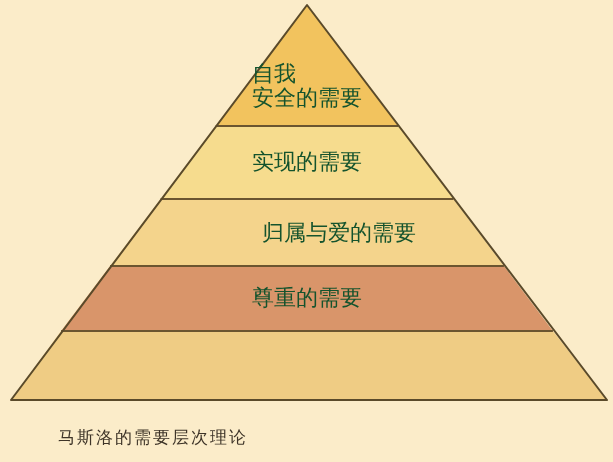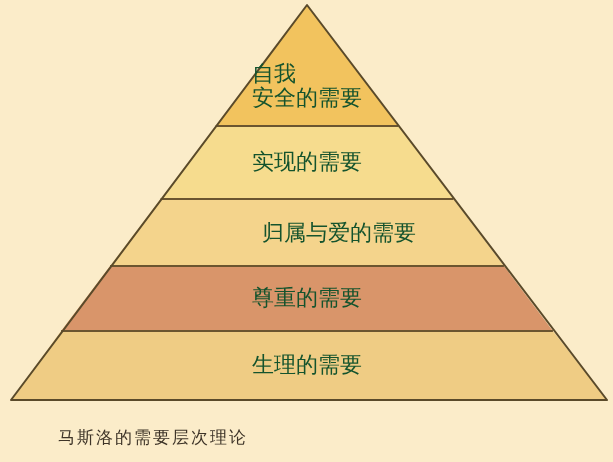--- a/index.html
+++ b/index.html
@@ -55,16 +55,15 @@
     <polygon points="307,5 607,400 11,400" fill="none" stroke="#5a4a2a" stroke-width="2" stroke-linejoin="round"></polygon>
   </svg>
 
   <div class="label" style="left:307px; top:62px;">
     <div>自我</div>
     <div>安全的需要</div>
   </div>
   <div class="label" style="left:307px; top:150px;">实现的需要</div>
   <div class="label" style="left:307px; top:221px;margin-left:32px;">归属与爱的需要</div>
   <div class="label" style="left:307px; top:286px;">尊重的需要</div>
-  <div class="label" style="left:307px; top:353px;">生理的需要</div>
 
   <div class="caption">马斯洛的需要层次理论</div>
 </div>
 
 </body></html>

